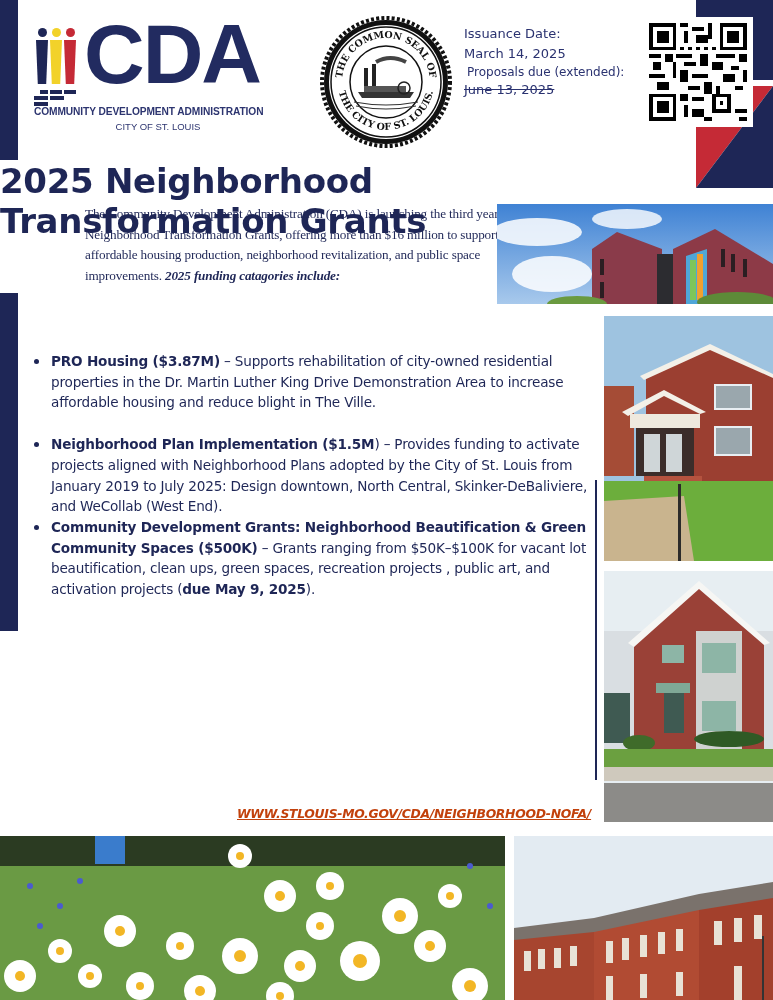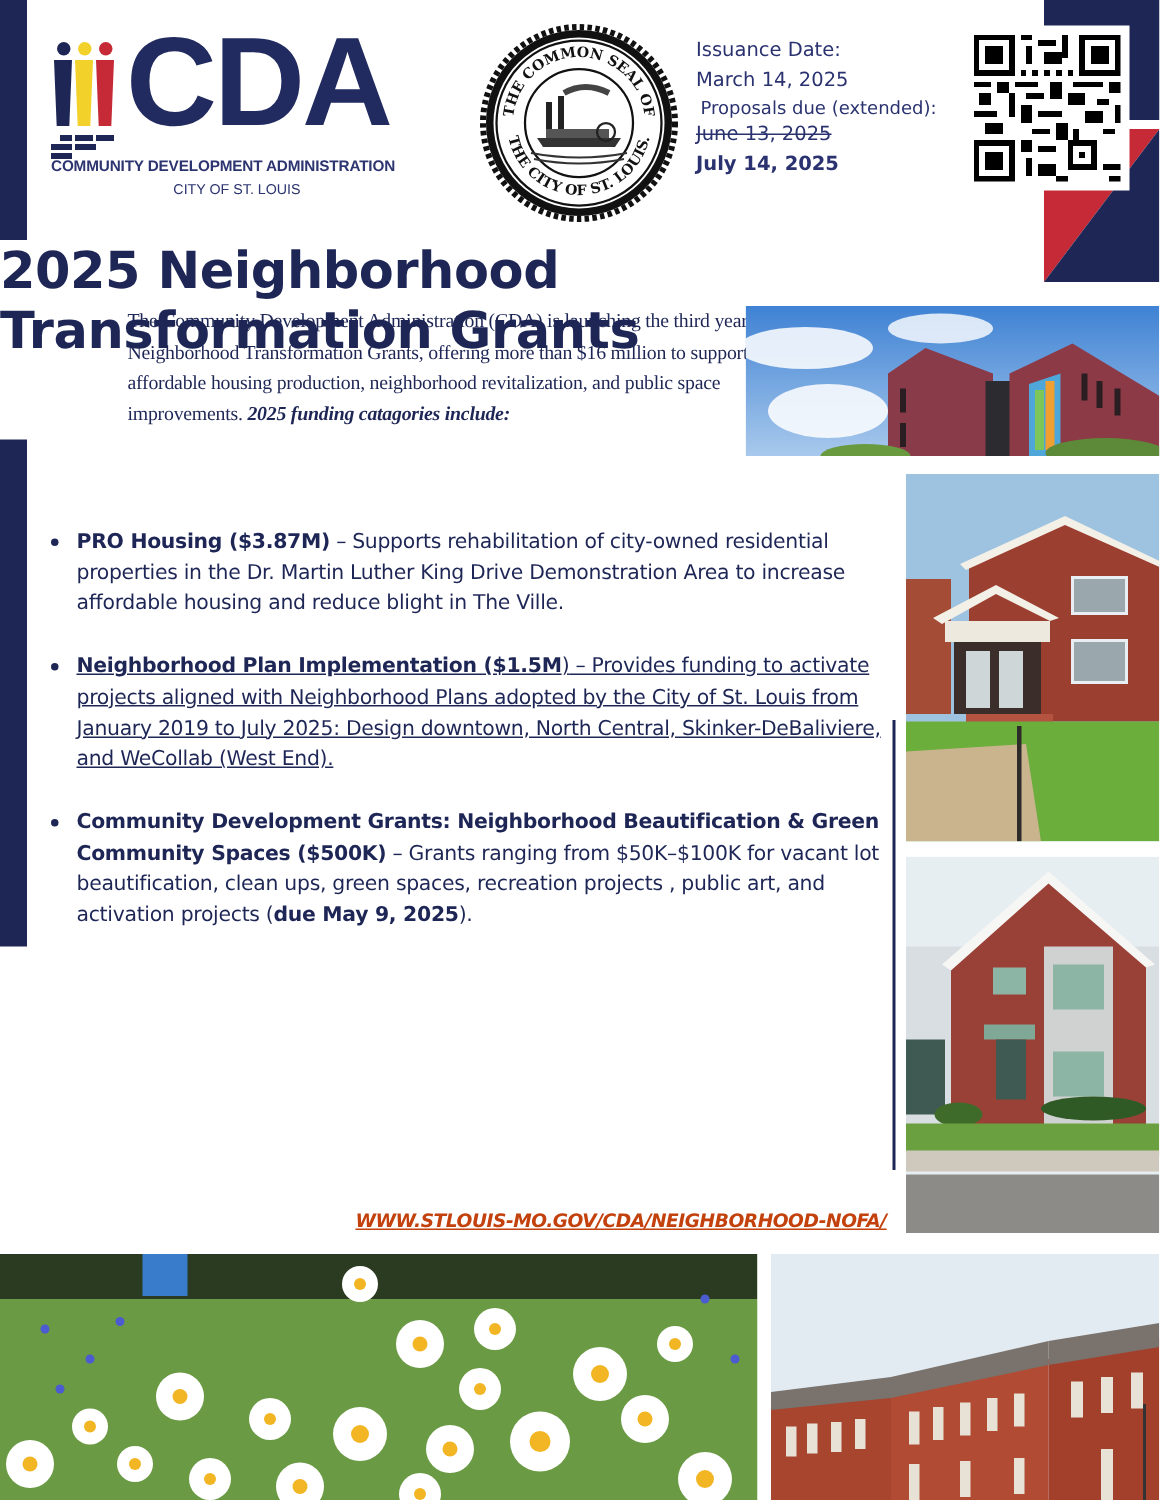--- a/index.html
+++ b/index.html
@@ -53,21 +53,21 @@
   .photo-daisy { left: 0; top: 836px; width: 505px; height: 164px; }
   .photo-row { left: 514px; top: 836px; width: 259px; height: 164px; }
 
   .vline { position: absolute; left: 595px; top: 480px; width: 2px; height: 300px; background: #1e2656; }
 
   
   .list { position: absolute; left: 30px; top: 330px; width: 565px; list-style: none; }
   .list li { position: relative; padding-left: 21px; font-family: "DejaVu Sans", sans-serif; font-size: 13.6px; line-height: 20.7px; color: #1e2656; letter-spacing: -0.2px; }
   .list li::before { content: ""; position: absolute; left: 4px; top: 8px; width: 5px; height: 5px; border-radius: 50%; background: #1e2656; }
   .list li b { font-weight: 700; }
-  .li1 { margin-top: 0; } .li2 { margin-top: 21px; } .li3 { margin-top: 21px; } .li4 { margin-top: 21px; text-decoration: underline; } .li5 { margin-top: 21px; }
+  .li1 { margin-top: 0; } .li2 { margin-top: 21px; } .li3 { margin-top: 21px; } .li4 { margin-top: 21px; } .li5 { }
 
   .url { position: absolute; left: 237px; top: 806px; font-family: "DejaVu Sans", sans-serif; font-size: 12.4px; font-weight: 700; font-style: italic; text-decoration: underline; color: #c2410c; letter-spacing: -0.3px; }
 </style>
 </head>
 <body>
 
 <div class="bar bar-top"></div>
 <div class="bar bar-mid"></div>
 
 <div class="logo">
@@ -130,21 +130,20 @@
     <path d="M34 86 Q66 92 98 86" fill="none" stroke="#333" stroke-width="1.2"></path>
     <path d="M36 90 Q66 96 96 90" fill="none" stroke="#333" stroke-width="1.2"></path>
   </svg>
 </div>
 
 <div class="dates">
   <div class="lbl">Issuance Date:</div>
   <div class="val">March 14, 2025</div>
   <div class="due-lbl">Proposals due (extended):</div>
   <div class="old">June 13, 2025</div>
-  <div class="new">July 14, 2025</div>
 </div>
 
 <div class="corner-navy-top"></div>
 <svg class="corner-tri" viewBox="0 0 77 108" preserveAspectRatio="none">
   <rect x="0" y="0" width="77" height="108" fill="#fff"></rect>
   <polygon points="0,6 77,6 0,108" fill="#c52a36"></polygon>
   <polygon points="77,6 77,108 0,108" fill="#1e2656"></polygon>
 </svg>
 
 <div class="qr">

